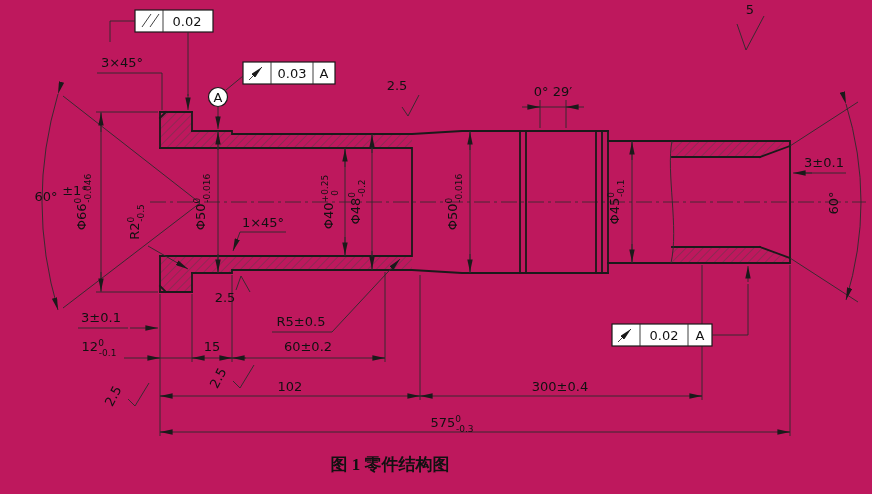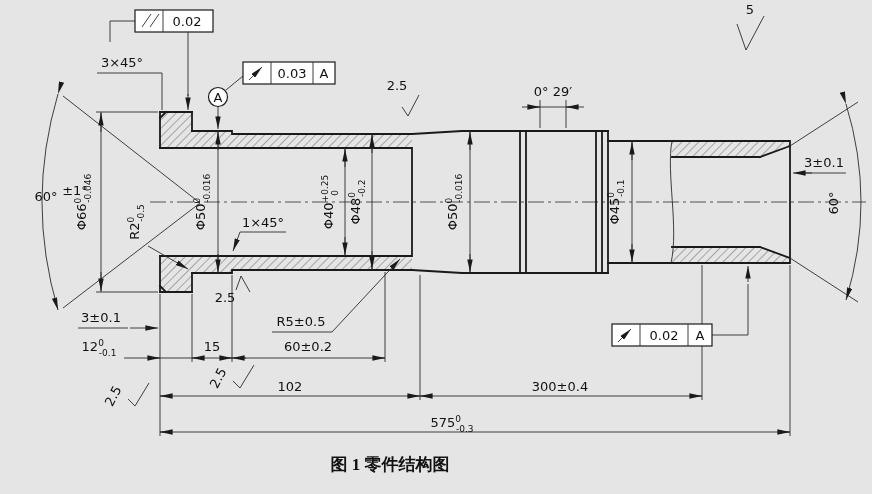--- a/index.html
+++ b/index.html
@@ -1,16 +1,16 @@
 <!DOCTYPE html>
 <html><head>
 <meta charset="utf-8">
 <style>
   html,body{margin:0;padding:0;background:#ffffff;}
-  .stage{width:872px;height:494px;background:#e5e5e5;position:relative;font-family:"DejaVu Sans",sans-serif;}
+  .stage{width:872px;height:494px;background:#be185d;position:relative;font-family:"DejaVu Sans",sans-serif;}
   svg{display:block;}
   .o{stroke:#1a1a1a;stroke-width:1.8;fill:none;stroke-linecap:square;}
   .t{stroke:#2b2b2b;stroke-width:0.9;fill:none;}
   .arr{stroke:#2b2b2b;stroke-width:0.9;fill:none;}
   .cl{stroke:#2b2b2b;stroke-width:0.8;fill:none;stroke-dasharray:16 4 3 4;}
   .box{stroke:#1a1a1a;stroke-width:1.2;fill:#fff;}
   text{font-family:"DejaVu Sans",sans-serif;fill:#111;}
   .dim{font-size:13px;}
   .tol{font-size:9px;}
   .fcf{font-size:13px;}

